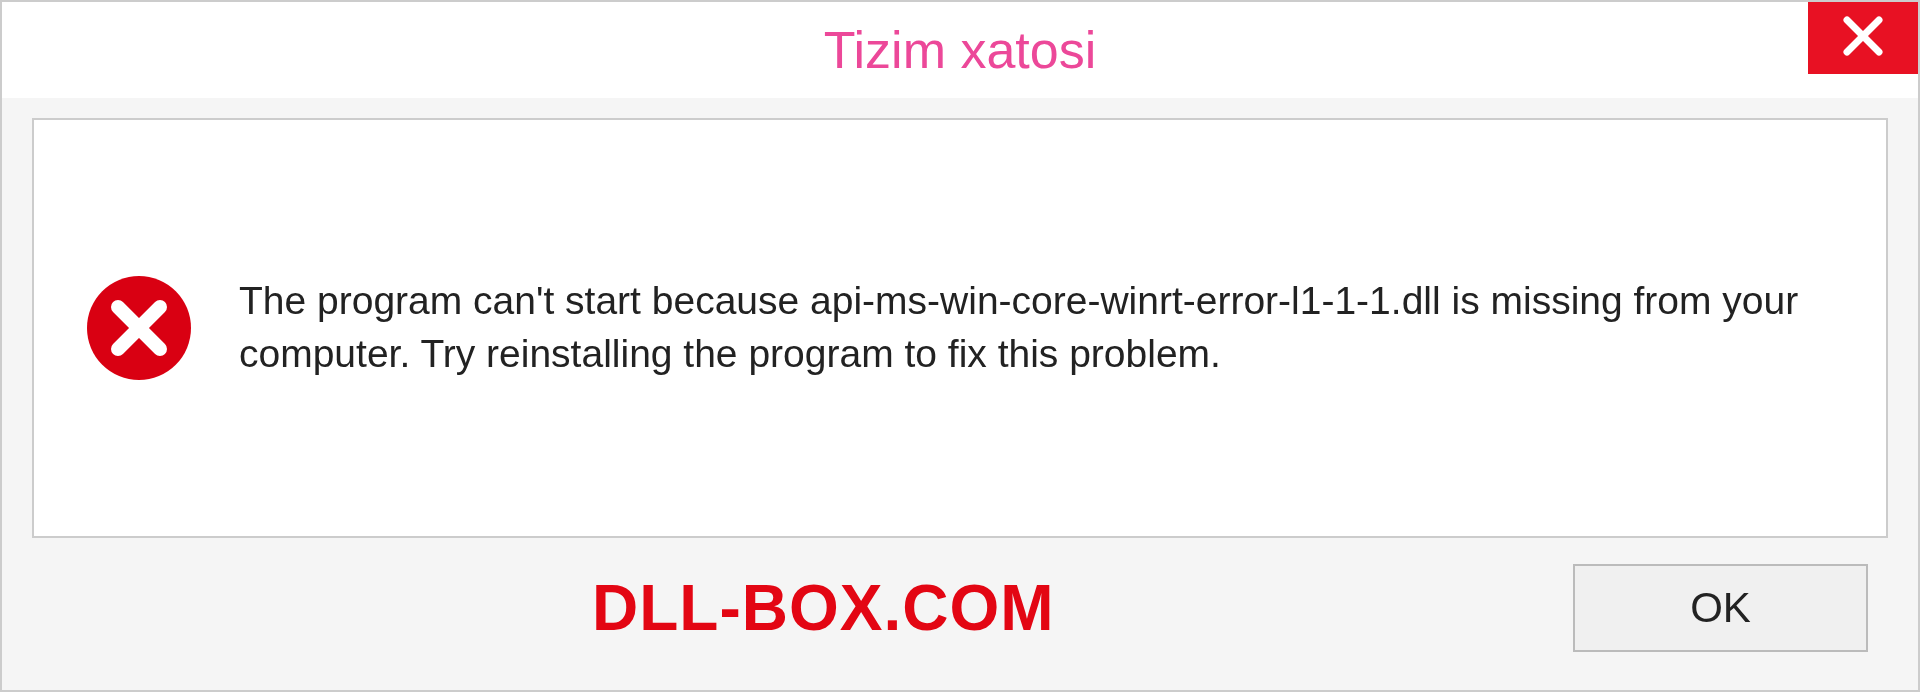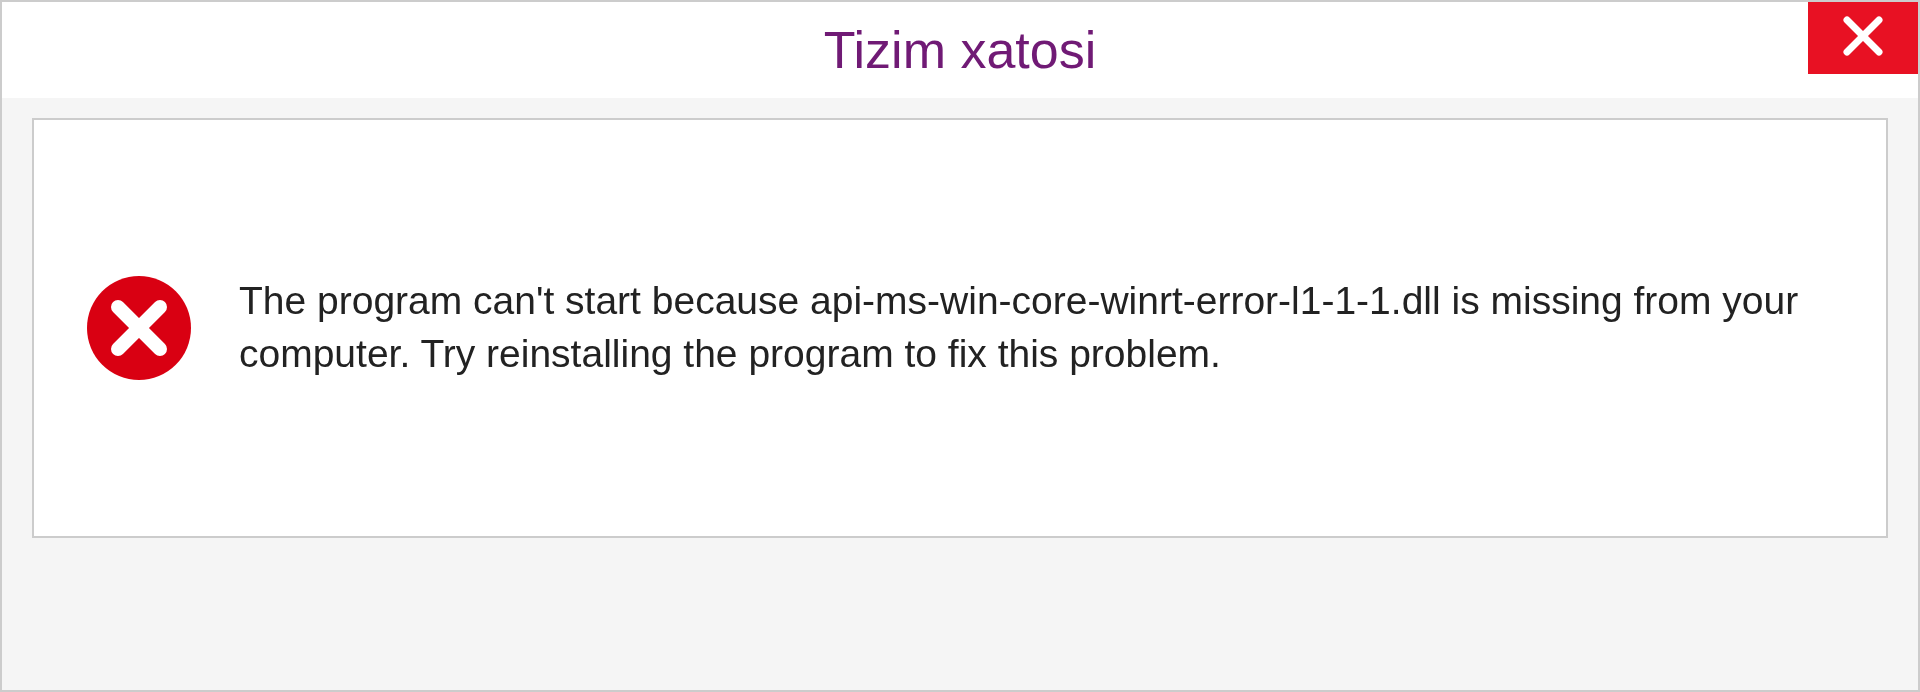--- a/index.html
+++ b/index.html
@@ -24,21 +24,21 @@
     .titlebar {
       height: 96px;
       background: #ffffff;
       display: flex;
       align-items: center;
       justify-content: center;
       position: relative;
     }
     .title {
       font-size: 52px;
-      color: #701a75;
+      color: #ec4899;
       font-weight: 400;
     }
     .close-btn {
       position: absolute;
       right: 0;
       top: 0;
       width: 110px;
       height: 72px;
       background: #e81123;
       display: flex;
@@ -128,13 +128,19 @@
     <div class="error-icon">
       <svg viewBox="0 0 110 110">
         <circle cx="55" cy="55" r="52" fill="#d90012"></circle>
         <line x1="34" y1="34" x2="76" y2="76" stroke="#ffffff" stroke-width="14" stroke-linecap="round"></line>
         <line x1="76" y1="34" x2="34" y2="76" stroke="#ffffff" stroke-width="14" stroke-linecap="round"></line>
       </svg>
     </div>
     <div class="message">The program can't start because api-ms-win-core-winrt-error-l1-1-1.dll is missing from your computer. Try reinstalling the program to fix this problem.</div>
   </div>
 
+  <div class="footer">
+    <div class="watermark">DLL-BOX.COM</div>
+    <div class="ok-btn">
+      <span>OK</span>
+    </div>
+  </div>
 </div>
 
 </body></html>

